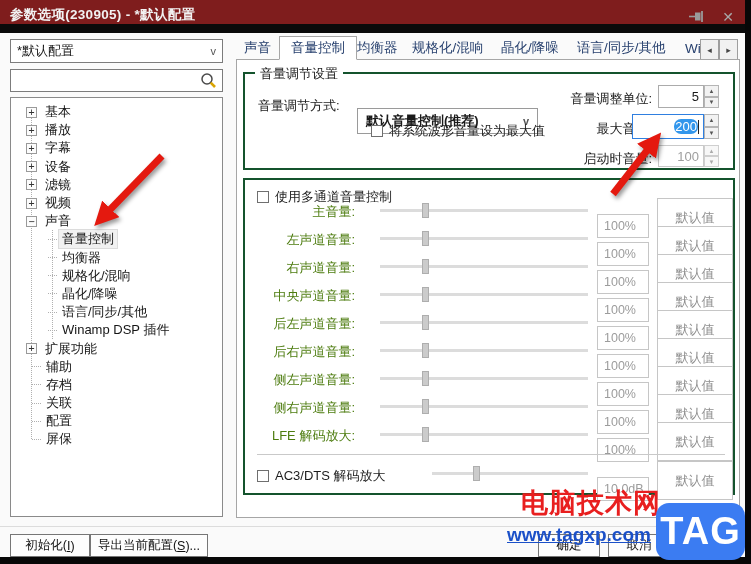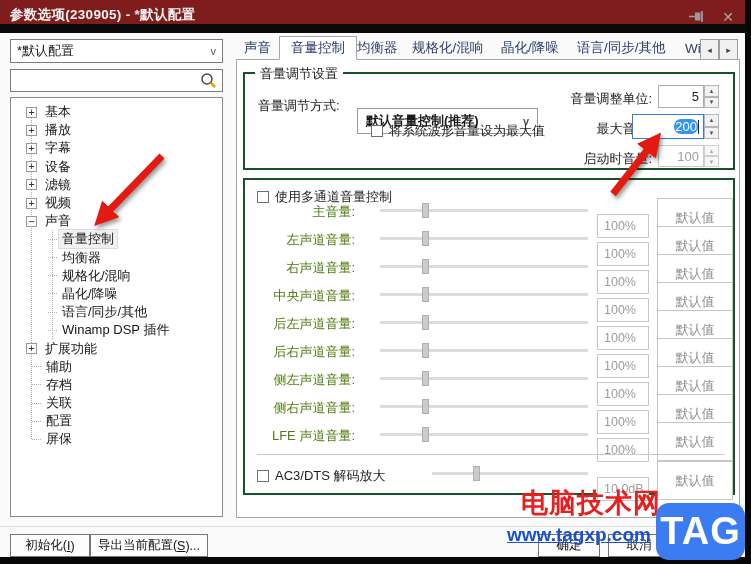--- a/index.html
+++ b/index.html
@@ -331,21 +331,21 @@
         <div class="chrow" style="top: 213px;">
           <div class="clbl lbl-dis">侧右声道音量:</div>
           <div class="slider" style="left: 135px; width: 208px;">
             <div class="track"></div>
             <div class="thumb" style="left: 20%;"></div>
           </div>
           <div class="vbox">100%</div>
           <div class="defbtn">默认值</div>
         </div>
         <div class="chrow" style="top: 241px;">
-          <div class="clbl lbl-dis">LFE 声道音量:</div>
+          <div class="clbl lbl-dis">LFE 解码放大:</div>
           <div class="slider" style="left: 135px; width: 208px;">
             <div class="track"></div>
             <div class="thumb" style="left: 20%;"></div>
           </div>
           <div class="vbox">100%</div>
           <div class="defbtn">默认值</div>
         </div>
       </div>
 
     <div class="hdiv" style="left:12px; top:274px; width:468px;"></div>

